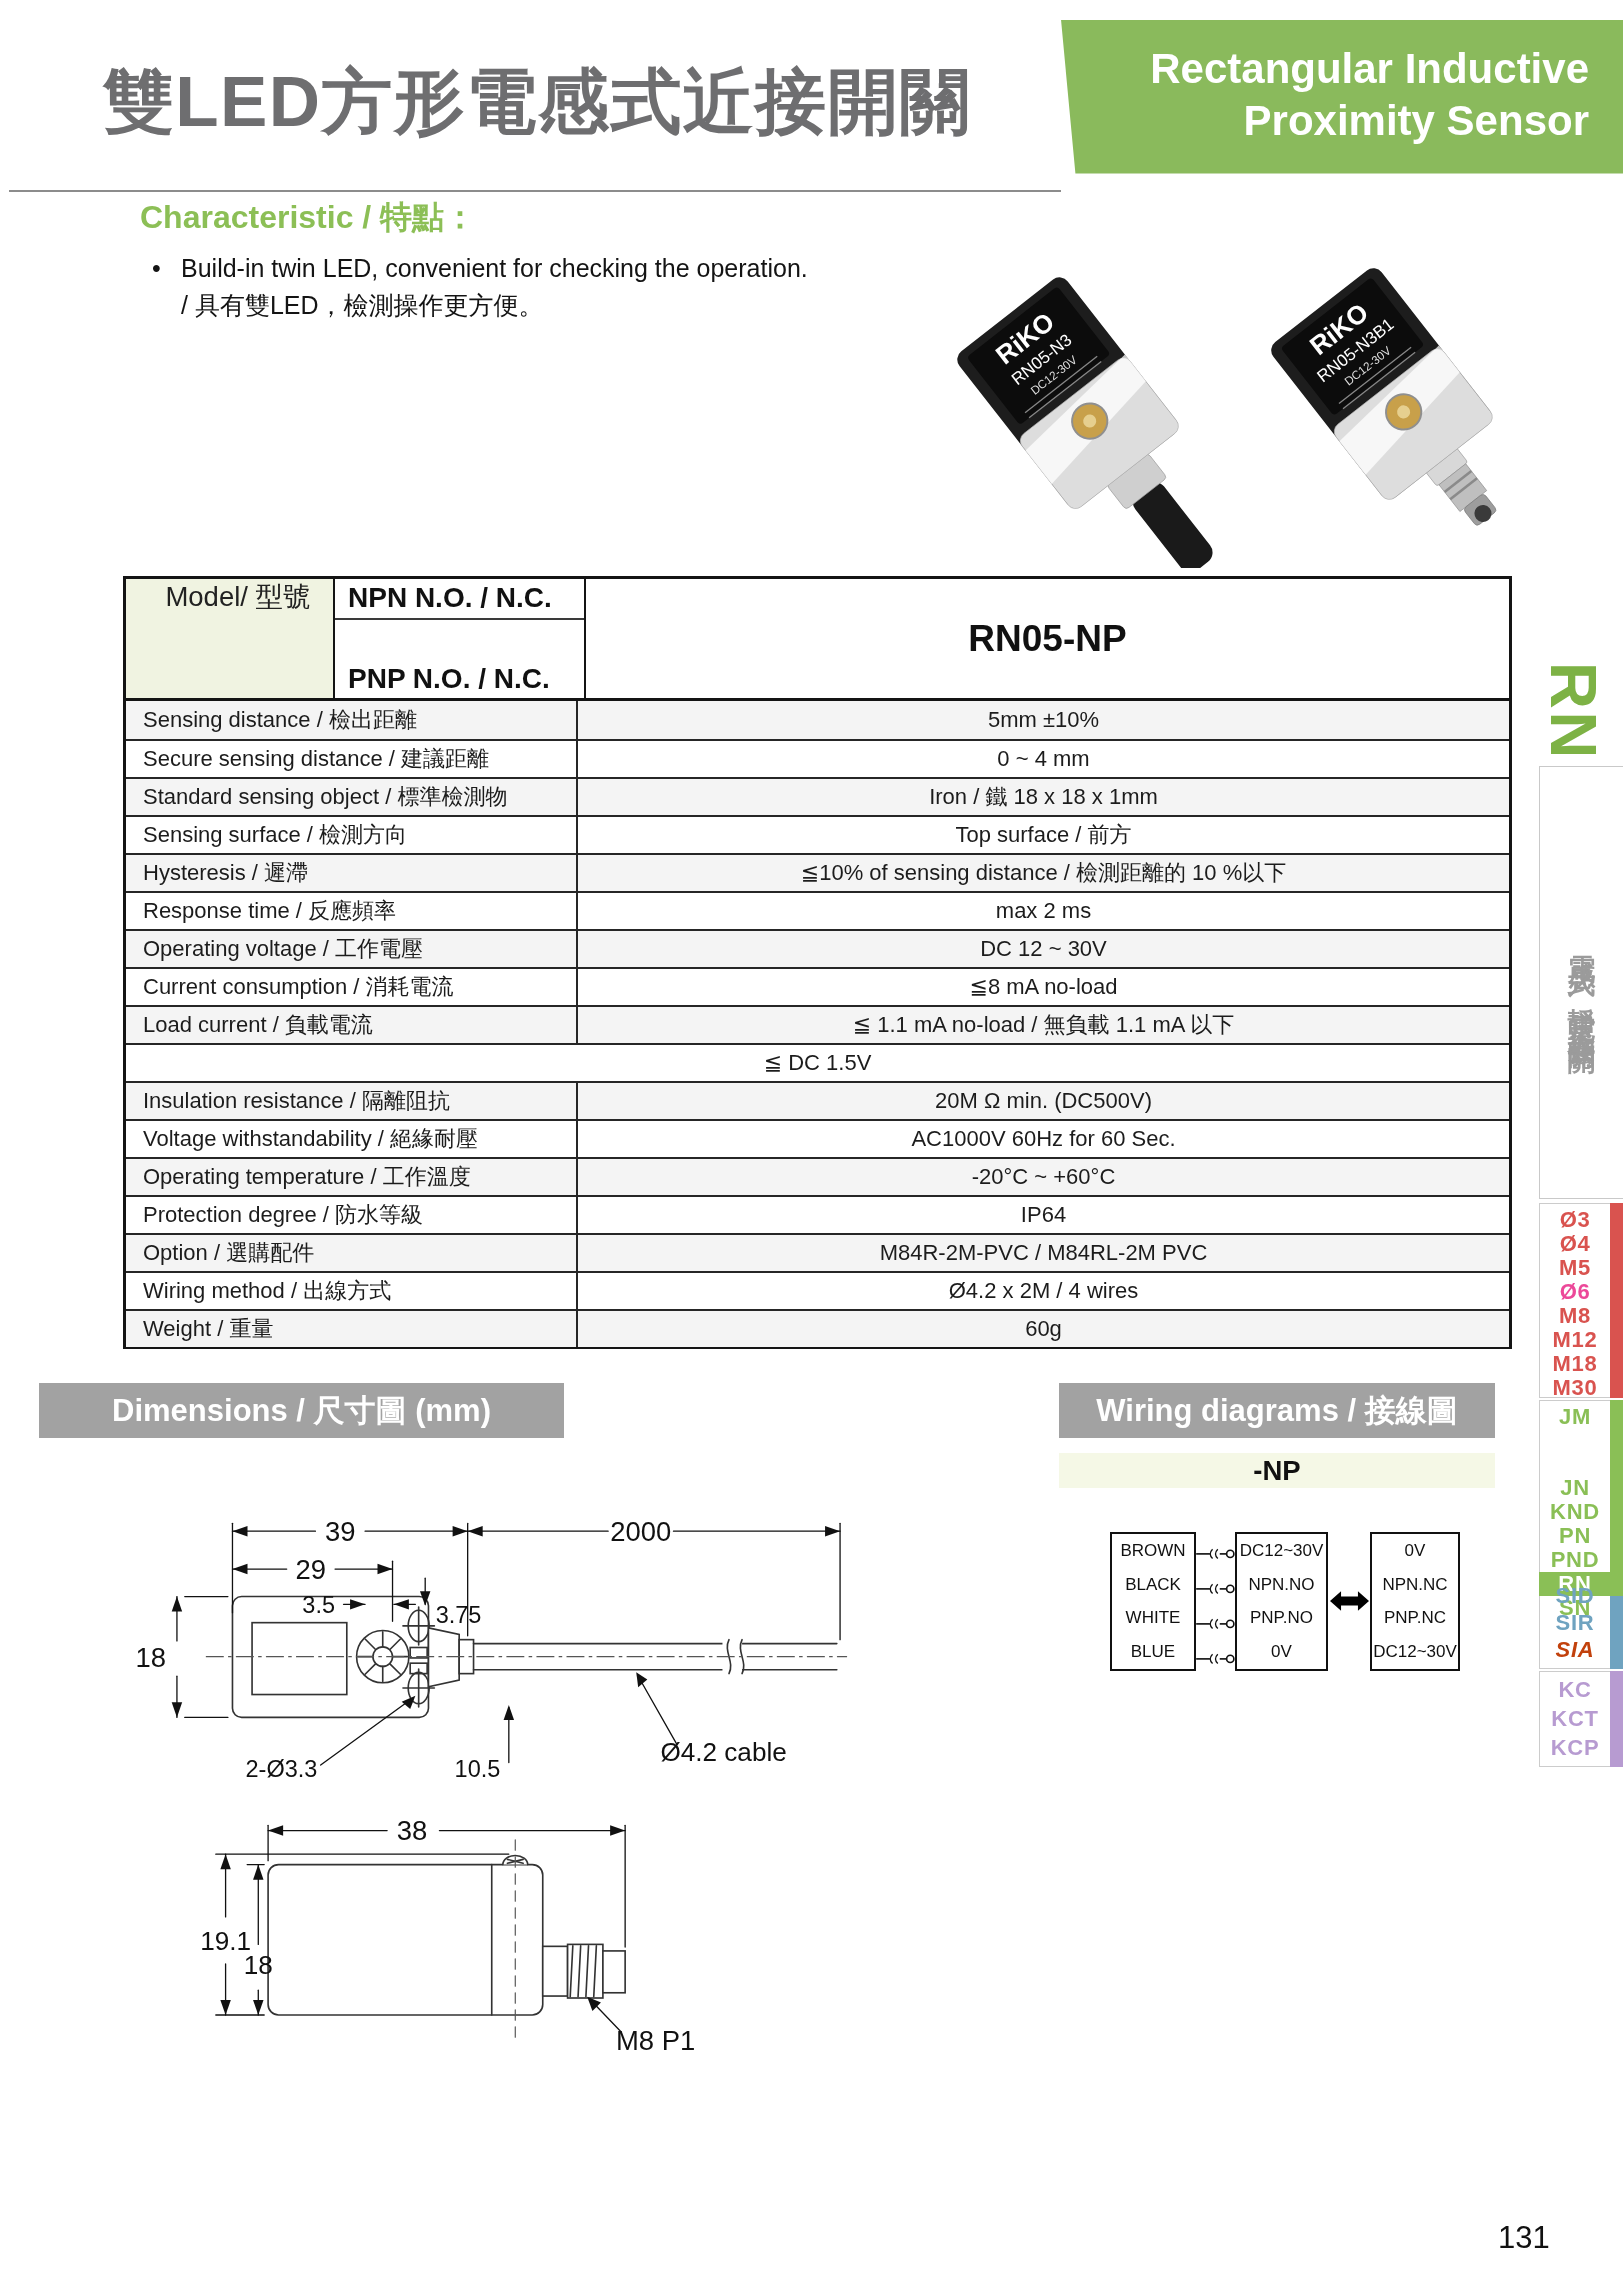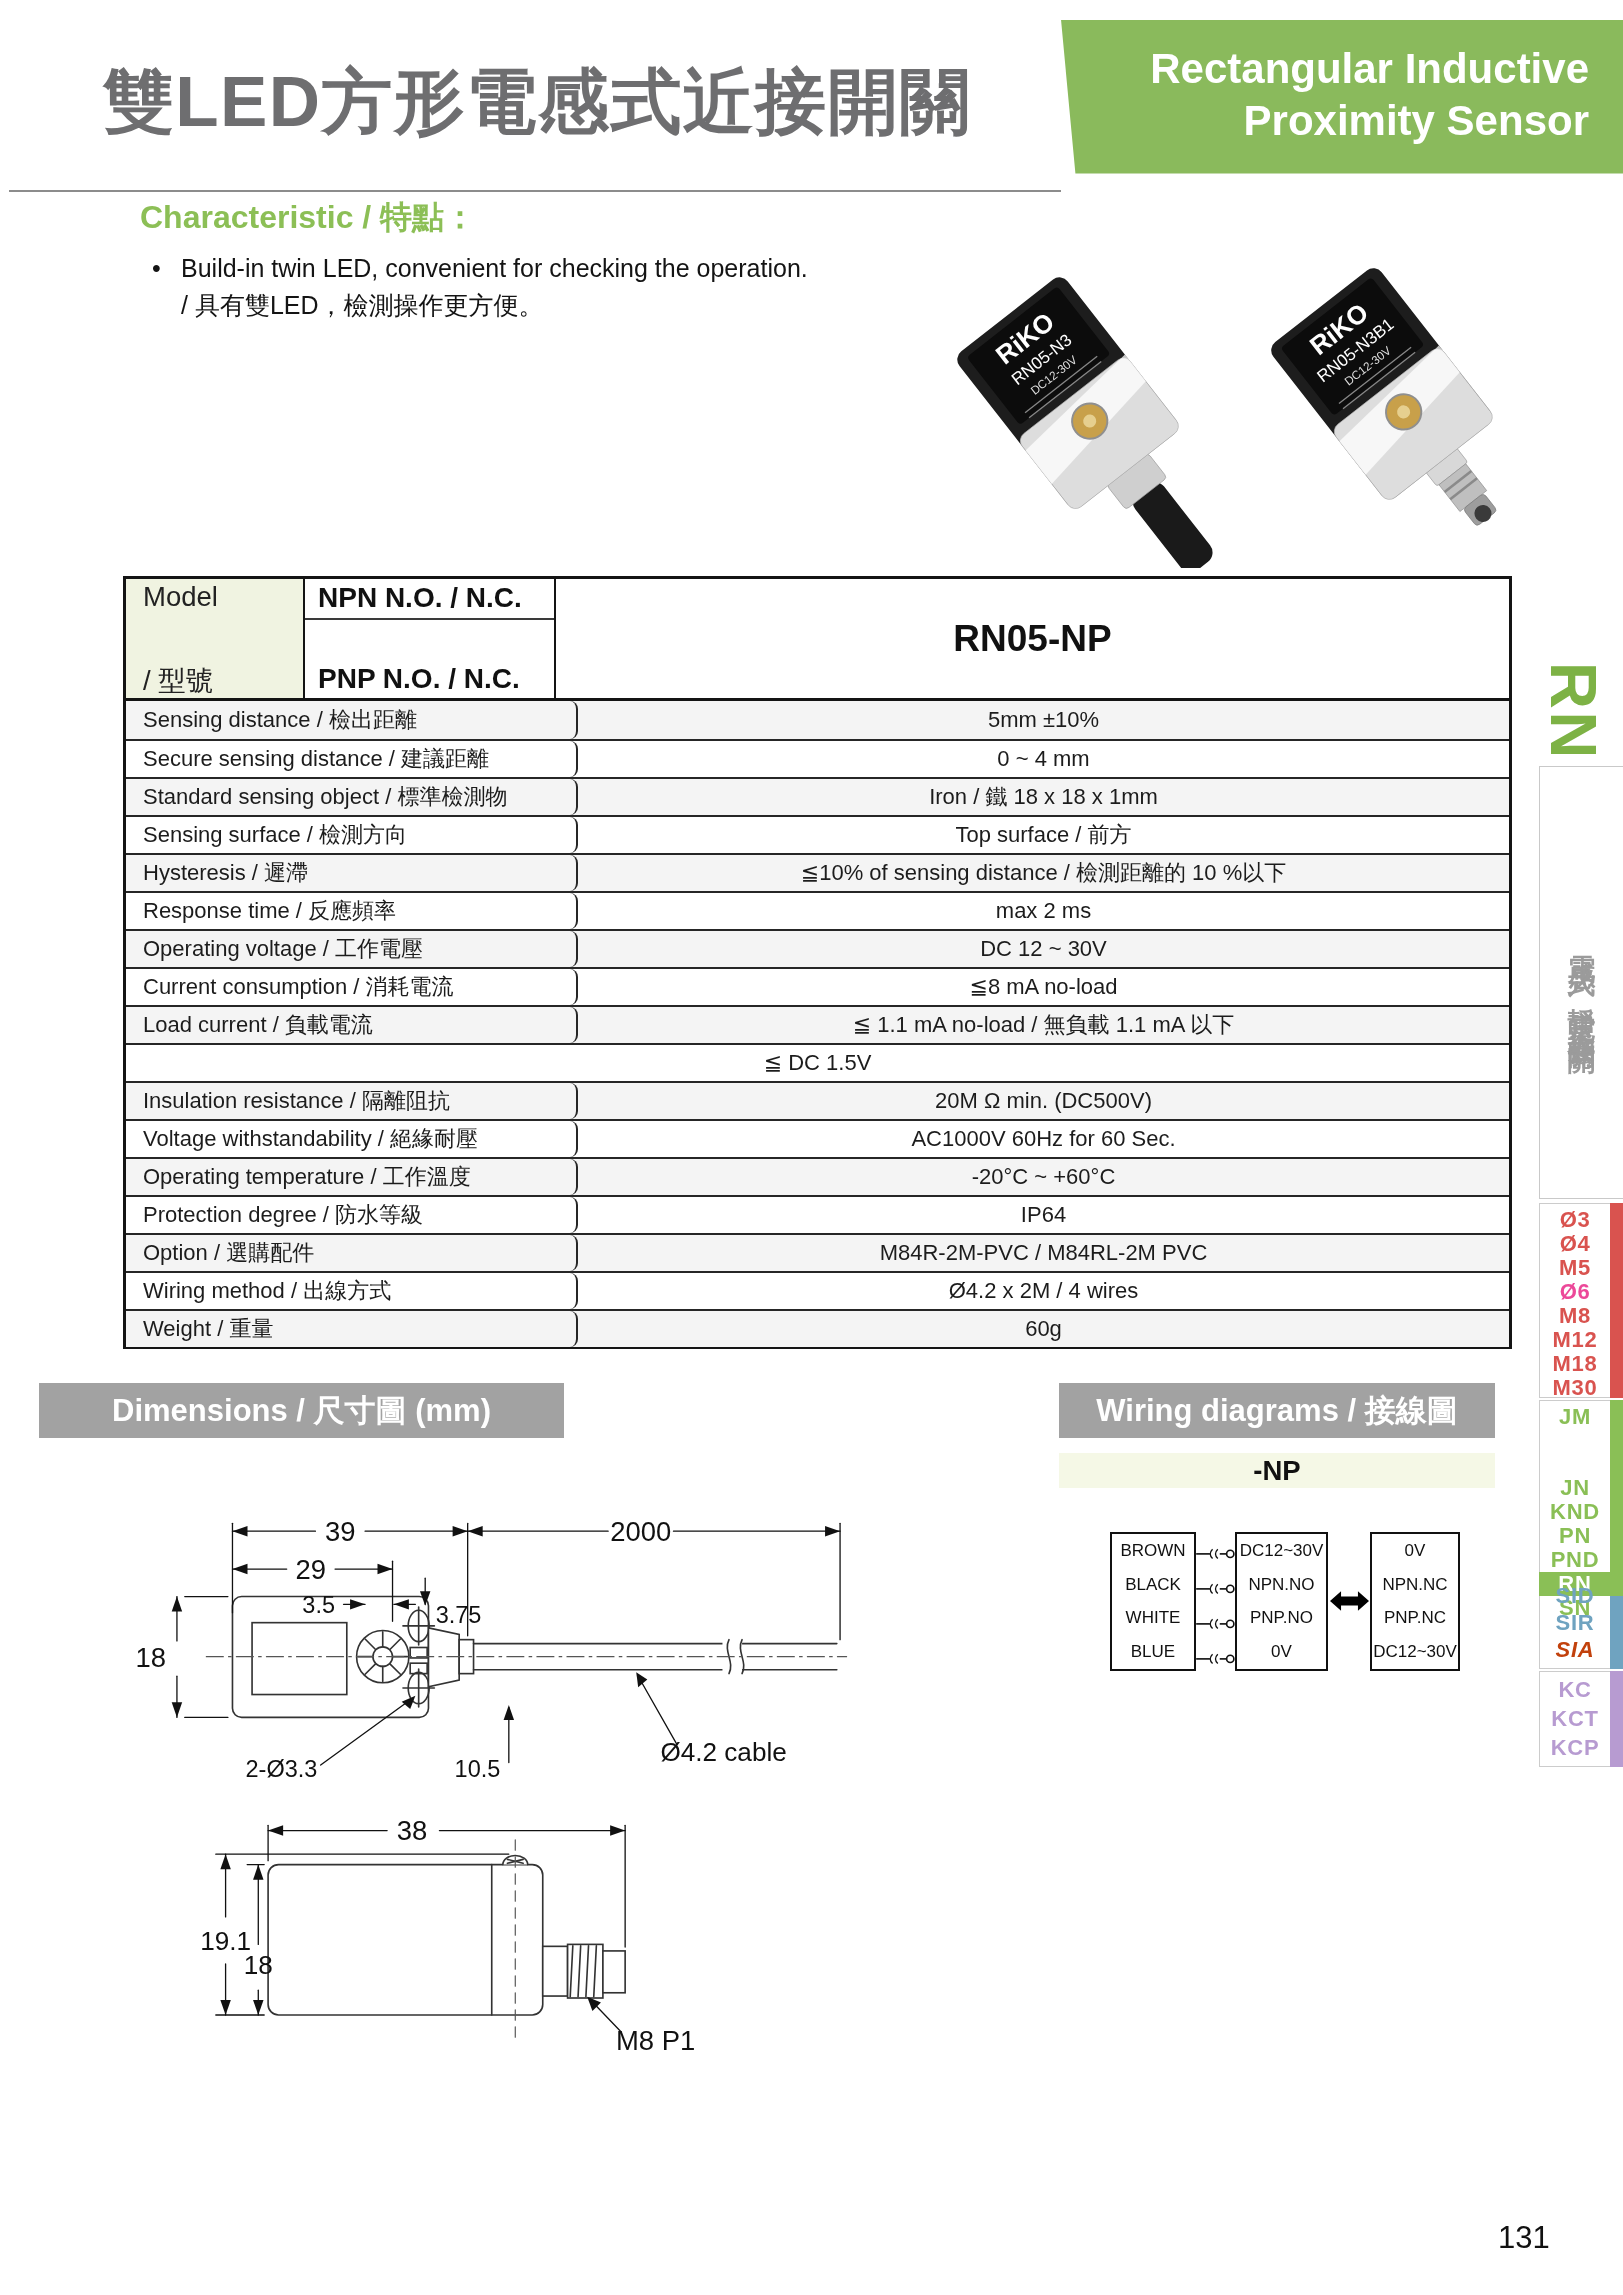--- a/index.html
+++ b/index.html
@@ -29,35 +29,35 @@
   #char-bullets .l2 { padding-left:29px; }
   .bullet-dot { display:inline-block; width:29px; }
 
   
   #spec-table {
     left:123px; top:576px; width:1389px; height:773px;
     border:3.3px solid #141414; background:#ffffff; color:#1c1c1c;
   }
   #spec-header { display:flex; height:122px; border-bottom:3.9px solid #141414; }
   #model-cell {
-    width:179px; background:#f0f3e1; border-right:2px solid #141414;
-    display:flex; flex-direction:column; justify-content:space-between;
+    width:209px; background:#f0f3e1; border-right:2px solid #141414;
+    display:flex; flex-direction:row; justify-content:center;
     padding-left:17px; font-size:27.5px; line-height:35px; color:#222;
   }
   #io-cell { width:251px; border-right:2.6px solid #141414; display:flex; flex-direction:column;gap:40px; }
   .io-half { flex:1; display:flex; align-items:center; padding-left:13px;
              font-size:28px; font-weight:bold; color:#111; }
   .io-half.first { border-bottom:2.6px solid #3a3a3a; }
   #model-value-cell { flex:1; display:flex; align-items:center; justify-content:center;
              font-size:37px; font-weight:bold; color:#111; }
   .spec-row { display:flex; height:38px; align-items:stretch; }
   .spec-row + .spec-row { border-top:2px solid #262626; }
   .spec-row.odd { background:#f4f4f4; }
   .spec-label { width:452px; border-right:2px solid #262626; display:flex; align-items:center;
-             padding-left:17px; font-size:22px;border-radius:8px; }
+             padding-left:17px; font-size:22px; }
   .spec-value { flex:1; display:flex; align-items:center; justify-content:center; font-size:22px; }
 
   
   .section-header {
     background:#a2a2a2; color:#ffffff; font-size:31px; font-weight:bold;
     display:flex; align-items:center; justify-content:center;
   }
   #dim-header { left:39px; top:1383px; width:525px; height:55px; }
   #wiring-header { left:1059px; top:1383px; width:436px; height:55px; }
   #np-bar {

